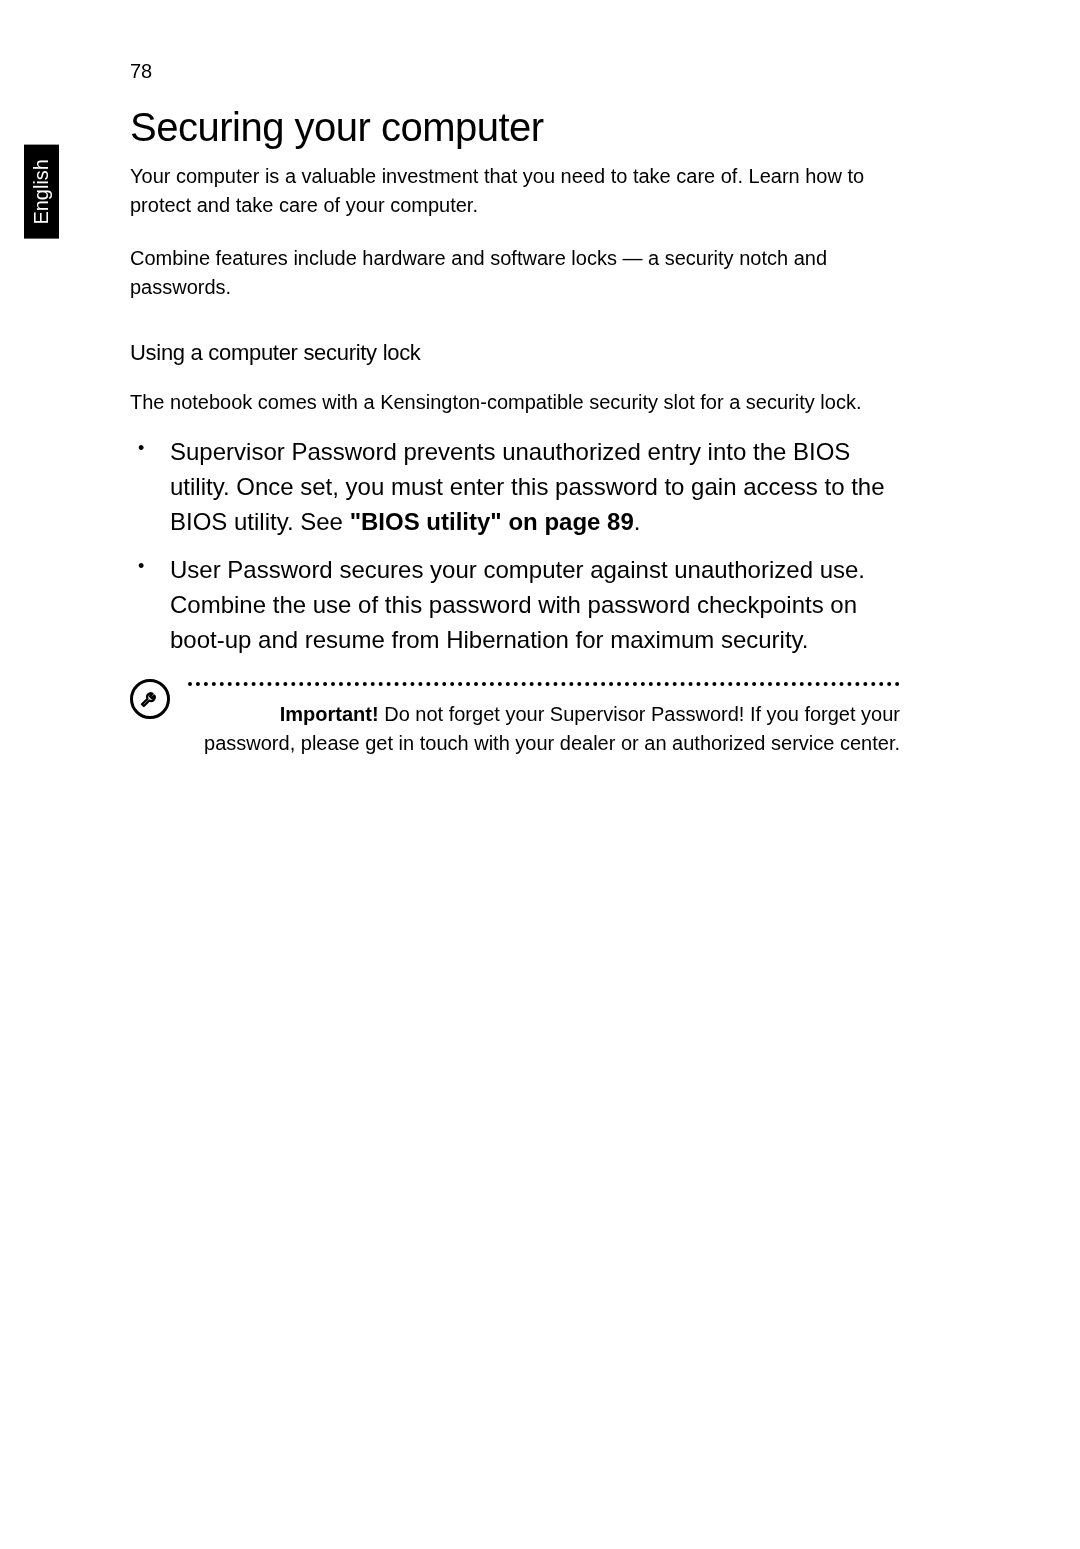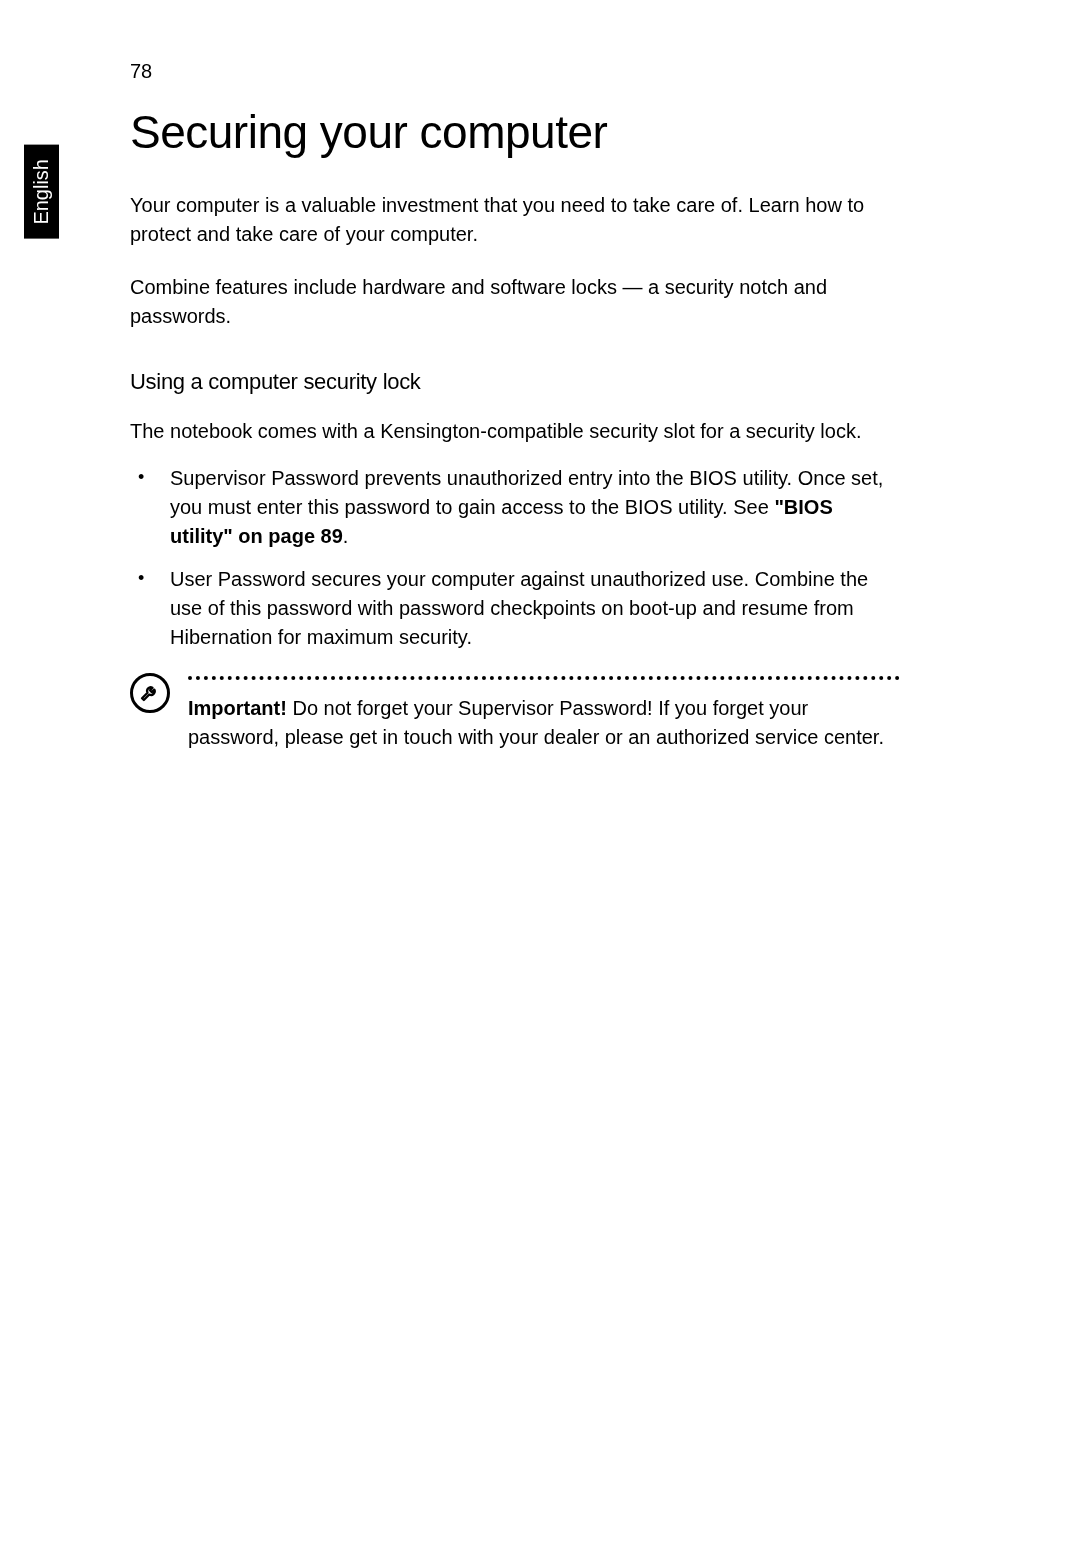--- a/index.html
+++ b/index.html
@@ -34,23 +34,23 @@
       font-size: 20px;
       font-weight: 400;
     }
     .content {
       position: absolute;
       left: 130px;
       top: 105px;
       width: 770px;
     }
     h1 {
-      font-size: 46px;
+      font-size: 40px;
       font-weight: 400;
-      margin-bottom: 32px;
+      margin-bottom: 12px;
       letter-spacing: -0.5px;
     }
     h2 {
       font-size: 22px;
       font-weight: 400;
       margin-top: 38px;
       margin-bottom: 22px;
       letter-spacing: -0.3px;
     }
     p {
@@ -60,41 +60,42 @@
       font-weight: 400;
     }
     p.tight {
       margin-bottom: 18px;
     }
     ul {
       list-style: none;
       margin-bottom: 24px;
     }
     li {
-      font-size: 20px;
+      font-size: 24px;
       line-height: 1.45;
       padding-left: 40px;
       position: relative;
       margin-bottom: 14px;
     }
     li::before {
       content: "•";
       position: absolute;
       left: 8px;
       top: 0;
       font-size: 18px;
     }
     .bold {
       font-weight: 700;
     }
     .note-block {
       display: flex;
       align-items: flex-start;
       gap: 18px;
       margin-top: 10px;
+      text-align: right;
     }
     .note-icon {
       flex-shrink: 0;
       width: 40px;
       height: 40px;
       border: 3px solid #000;
       border-radius: 50%;
       display: flex;
       align-items: center;
       justify-content: center;

